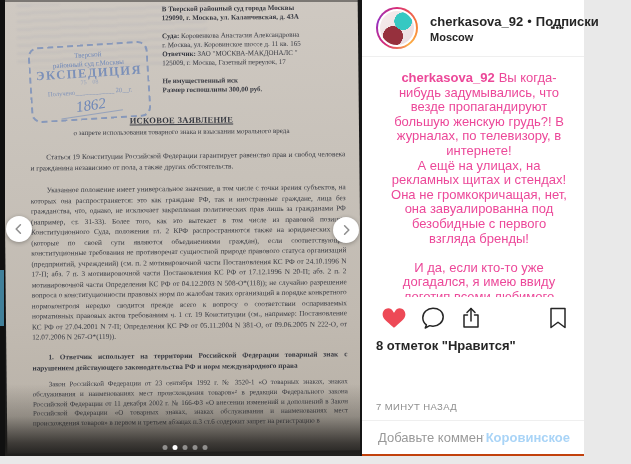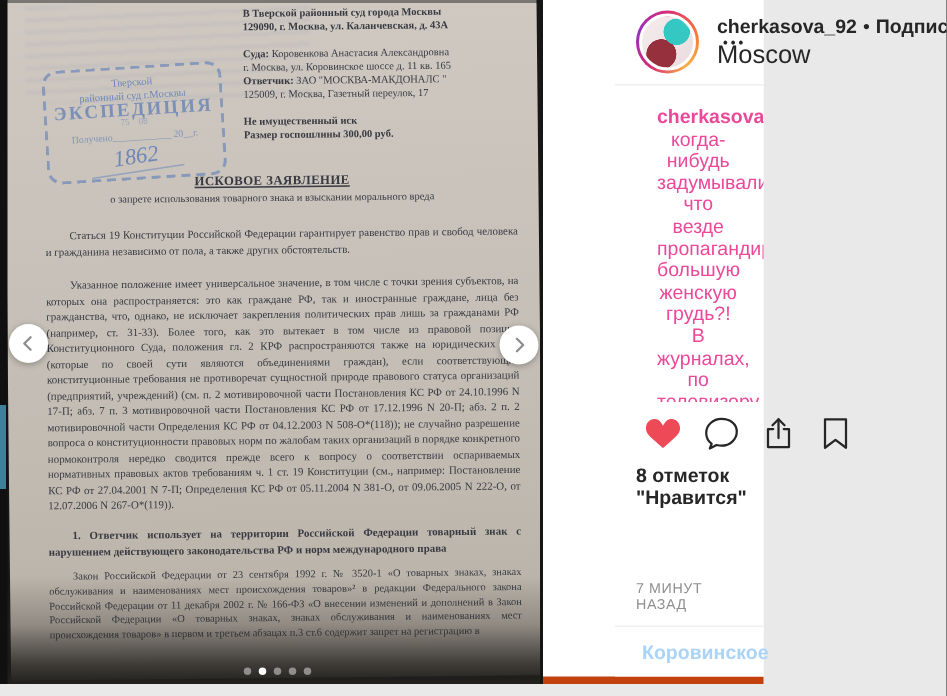--- a/index.html
+++ b/index.html
@@ -4,22 +4,22 @@
 <style>
   * { box-sizing: border-box; }
   html,body { margin:0; padding:0; }
   body {
     width:631px; height:464px; overflow:hidden;
     background:#e9e9e9;
     font-family:"Liberation Sans", sans-serif;
     position:relative;
   }
   .card {
-    position:absolute; top:0; left:0; width:509px; height:456px;
-    background:#fff; display:flex; border-bottom:5px solid #c2410c;gap:48px;
+    position:absolute; top:0; left:0; width:584px; height:456px;
+    background:#fff; display:flex; border-bottom:2px solid #c2410c;
   }
 
   
   .photo { position:relative; width:362px; height:456px; flex:none; background:#181818; overflow:hidden; }
   .paper {
     position:absolute; top:-3px; left:5px; right:2px; bottom:4px;
     background:linear-gradient(179deg,#cfc9c2 0%, #c7c1b9 40%, #c1bab1 70%, #b6afa5 100%);
     transform:rotate(-0.6deg);
     color:#383a42; font-family:"Liberation Serif", serif;
   }
@@ -83,21 +83,21 @@
     width:100%; height:100%; border-radius:50%; border:2px solid #fff;
     background:
       radial-gradient(circle at 68% 30%, #35c8c2 0 26%, transparent 27%),
       radial-gradient(circle at 38% 74%, #96303d 0 30%, transparent 31%),
       linear-gradient(135deg,#f6ecec,#eadce0);
   }
   .h-text { margin-left:12px; flex:1; min-width:0; }
   .h-line1 { font-size:13px; font-weight:700; color:#262626; white-space:nowrap; }
   .h-sep { font-weight:400; margin:0 4px; }
   .h-follow { font-weight:600; }
-  .h-loc { font-size:17px; color:#262626; margin-top:2px; }
+  .h-loc { font-size:11px; color:#262626; margin-top:2px;font-weight:bold; }
   .more-btn { border:none; background:none; padding:2px 4px; cursor:pointer; color:#262626; font-size:9px; font-weight:700; letter-spacing:2px; }
   .divider { height:1px; background:#efefef; flex:none; }
   .caption {
     flex:1; overflow:hidden; padding:14px 16px 0 28px;
     font-size:13px; line-height:14.6px; color:#ec4899;text-align:center;
   }
   .caption .uname { font-weight:700; margin-right:4px; }
   .caption .text { white-space:pre-line; }
   .actions { display:flex; align-items:center; padding:8px 12px 2px 12px; flex:none; }
   .icon-btn { border:none; background:none; padding:0 7px; cursor:pointer; display:flex; align-items:center; }

